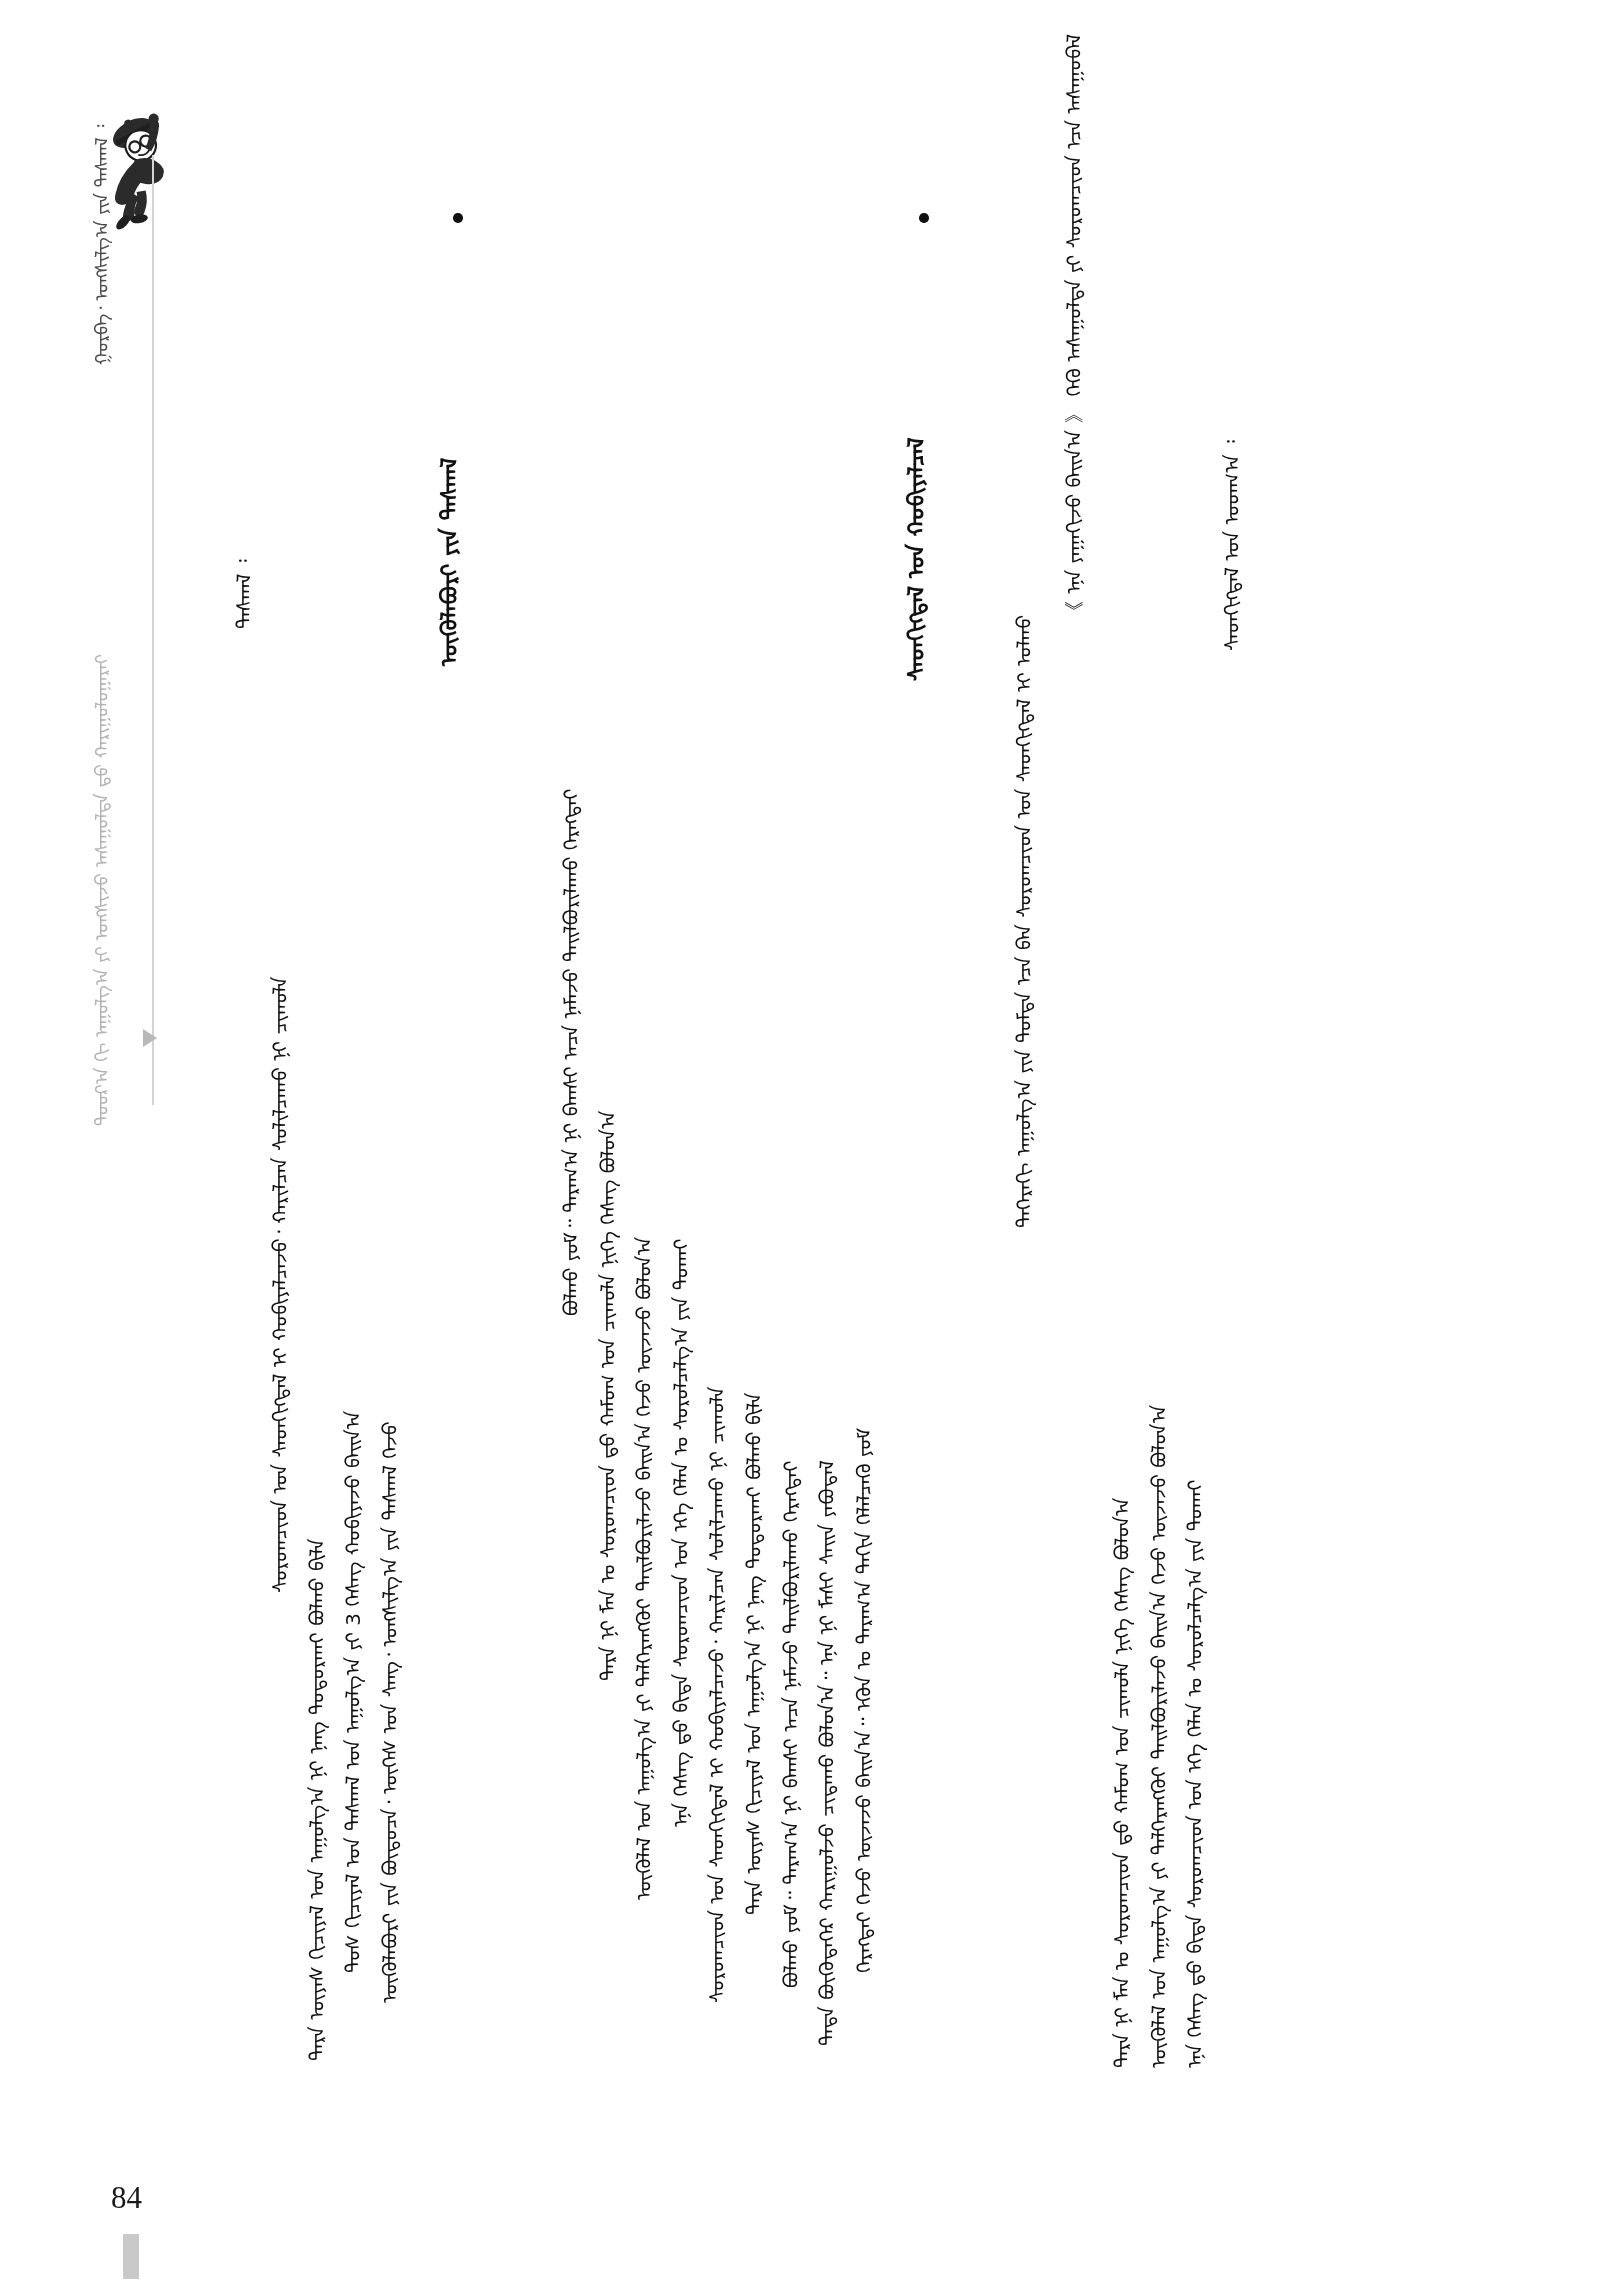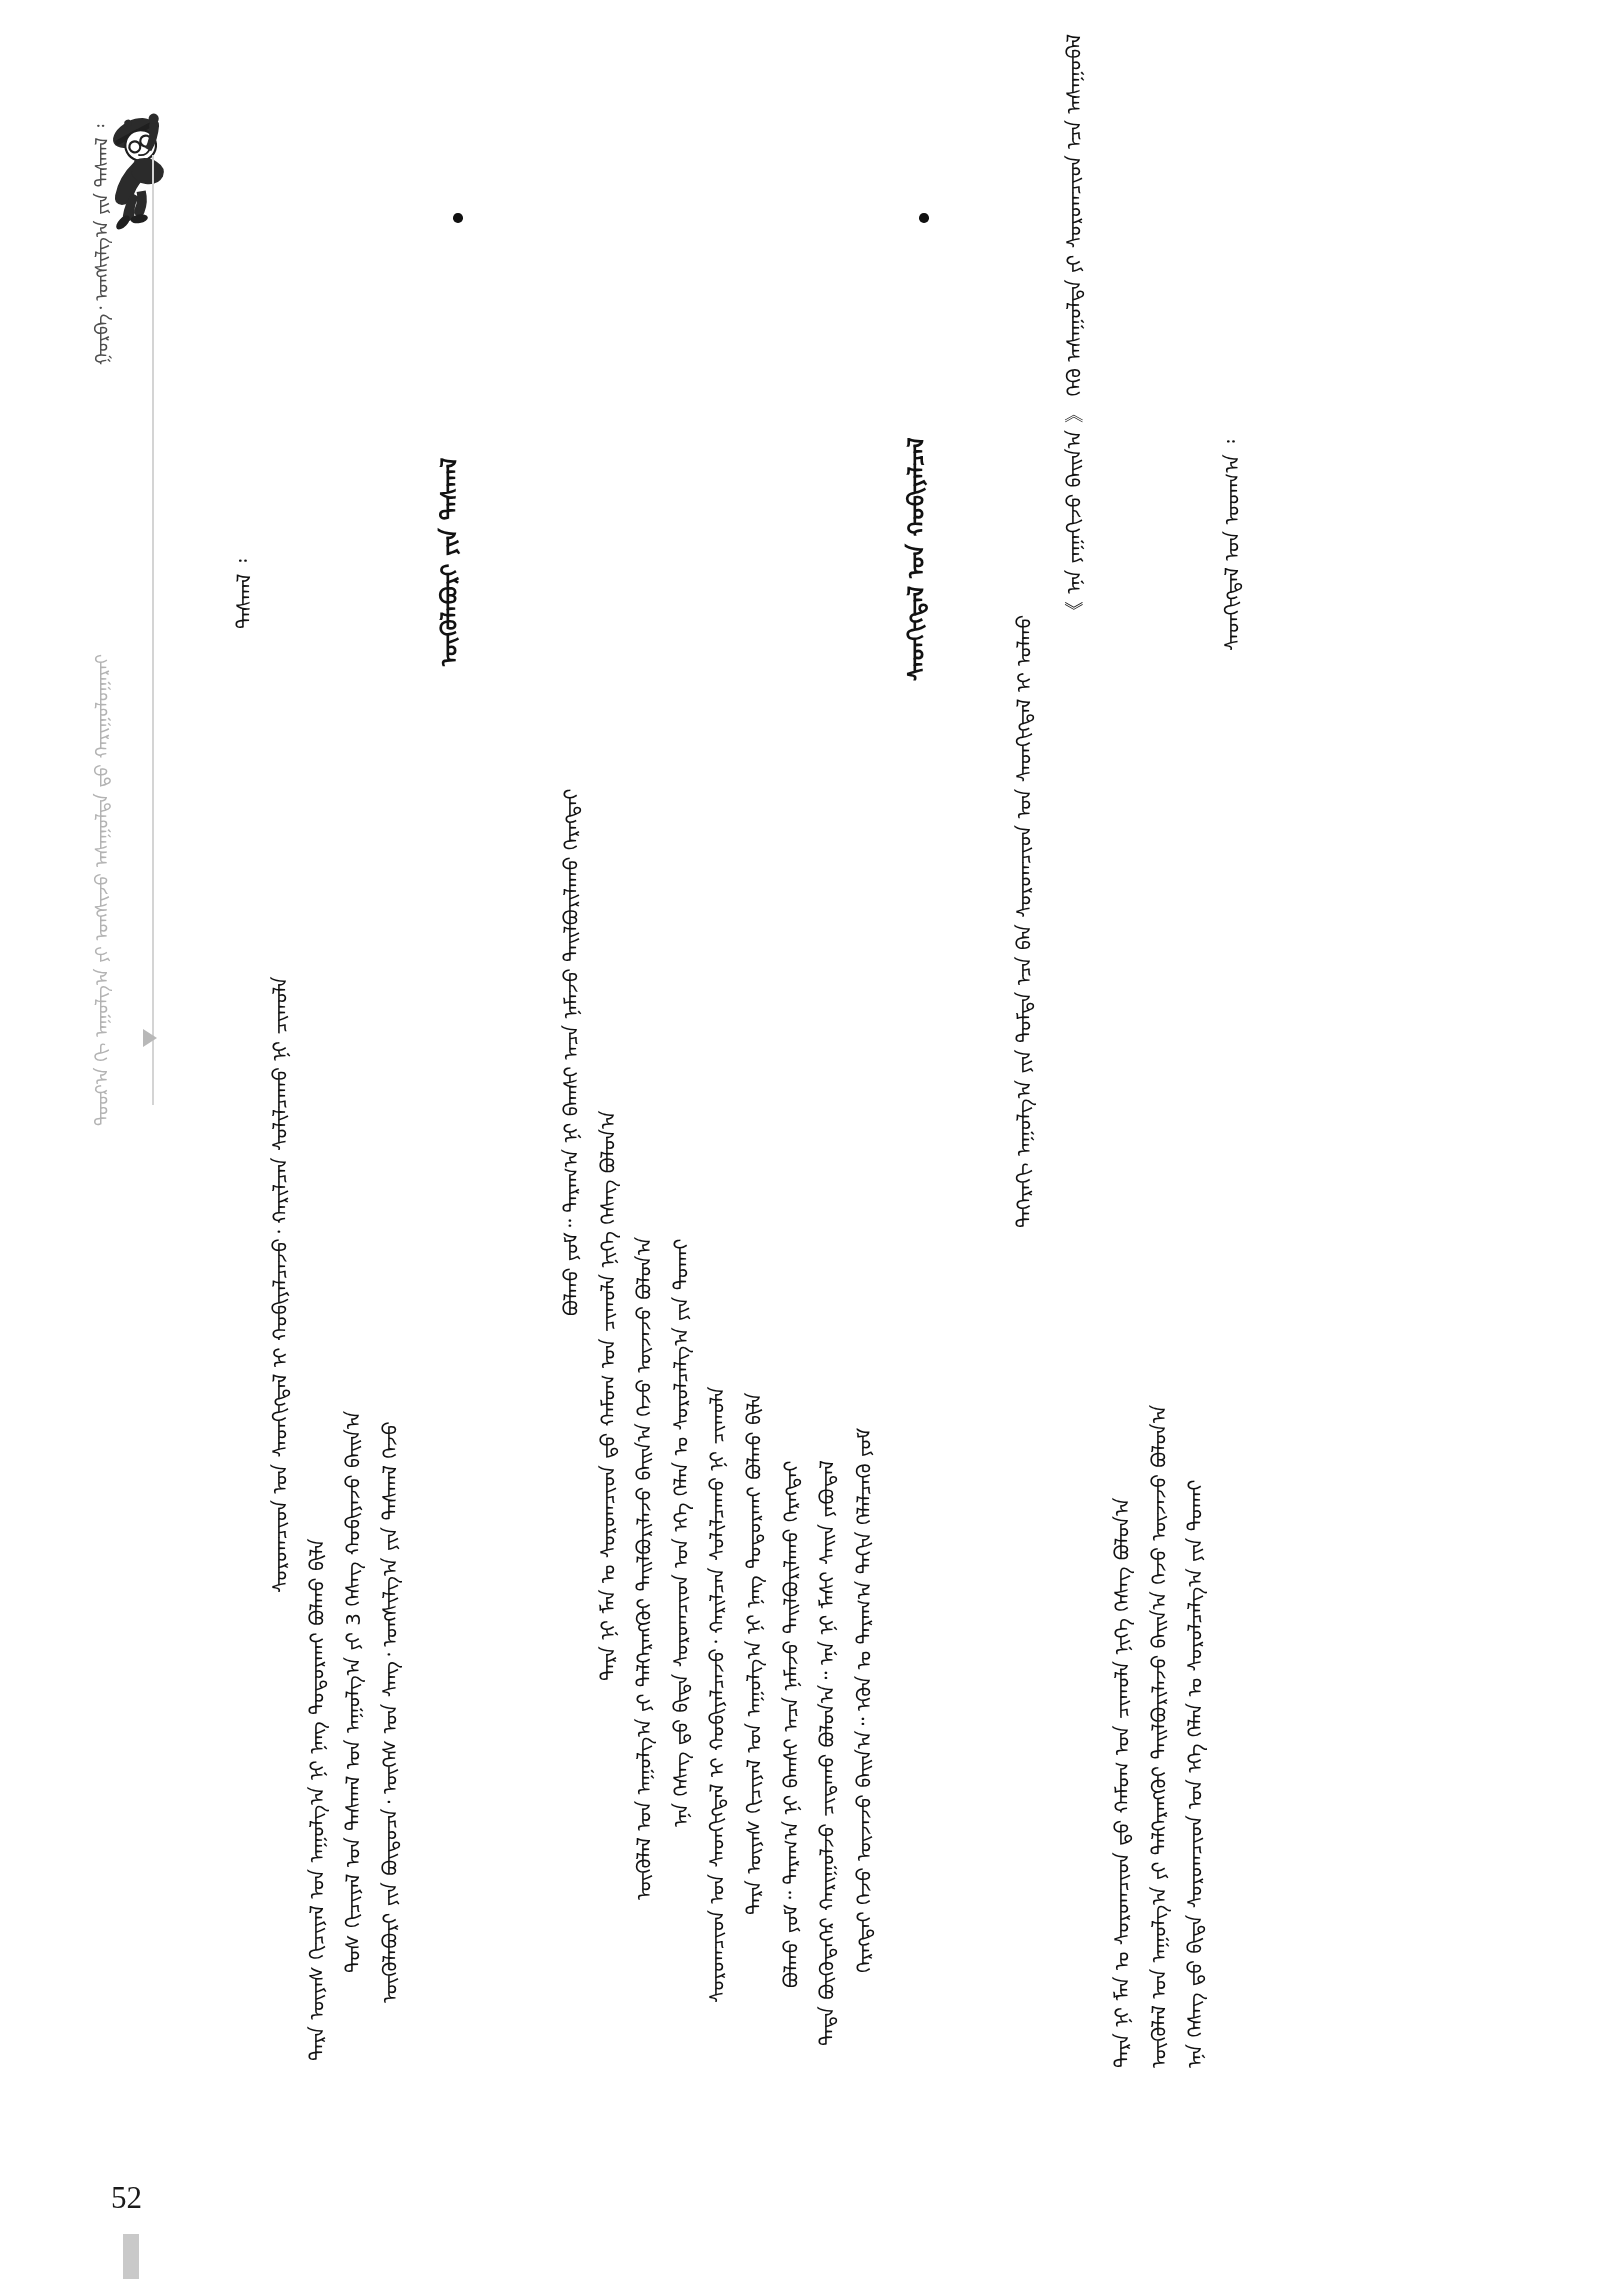--- a/index.html
+++ b/index.html
@@ -200,17 +200,17 @@
   <div class="vtext col" style="left:380px;top:234px;height:1769px;">ᠦᠭᠦᠯᠡᠪᠦᠷᠢ ᠶᠢᠨ ᠪᠦᠲᠦᠴᠡ᠂ ᠦᠭᠡᠰ ᠤᠨ ᠰᠠᠩ᠂ ᠤᠩᠰᠢᠯᠭ᠎ᠠ ᠶᠢᠨ ᠳᠠᠰᠬᠠᠯ ᠭᠡᠵᠦ</div>
 
   <div class="vtext col" style="left:343px;top:234px;height:1739px;">ᠲᠤᠰ ᠬᠢᠴᠢᠶᠡᠯ ᠤᠨ ᠳᠠᠰᠬᠠᠯ ᠤᠨ ᠠᠭᠤᠯᠭ᠎ᠠ ᠶᠢ 3 ᠬᠡᠰᠡᠭ ᠬᠤᠪᠢᠶᠠᠵᠤ ᠪᠠᠢᠨ᠎ᠠ</div>
 
   <div class="vtext col" style="left:307px;top:234px;height:1827px;">ᠲᠡᠷᠡ ᠦᠶᠡᠰ ᠬᠢᠴᠢᠶᠡᠯ ᠤᠨ ᠠᠭᠤᠯᠭ᠎ᠠ ᠨᠢ ᠨᠡᠩ ᠲᠤᠳᠤᠷᠬᠠᠢ ᠪᠤᠯᠬᠤ ᠪᠢᠯᠡ</div>
 
   <div class="vtext col" style="left:270px;top:234px;height:1359px;">ᠰᠤᠷᠤᠭᠴᠢᠳ ᠤᠨ ᠰᠡᠳᠬᠢᠭᠳᠡᠯ ᠢ ᠬᠤᠪᠢᠶᠠᠯᠴᠠᠵᠤ᠂ ᠬᠠᠷᠢᠯᠴᠠᠨ ᠰᠤᠯᠢᠯᠴᠠᠬᠤ ᠨᠢ ᠴᠢᠬᠤᠯᠠ</div>
 
   <div class="vtext col short" style="left:234px;top:234px;height:395px;">ᠳᠠᠰᠬᠠᠯ ᠄</div>
 
-  <div class="page-number">52</div>
+  <div class="page-number">84</div>
   <div class="bottom-bar"></div>
 
 </div>
 
 
 </body></html>

